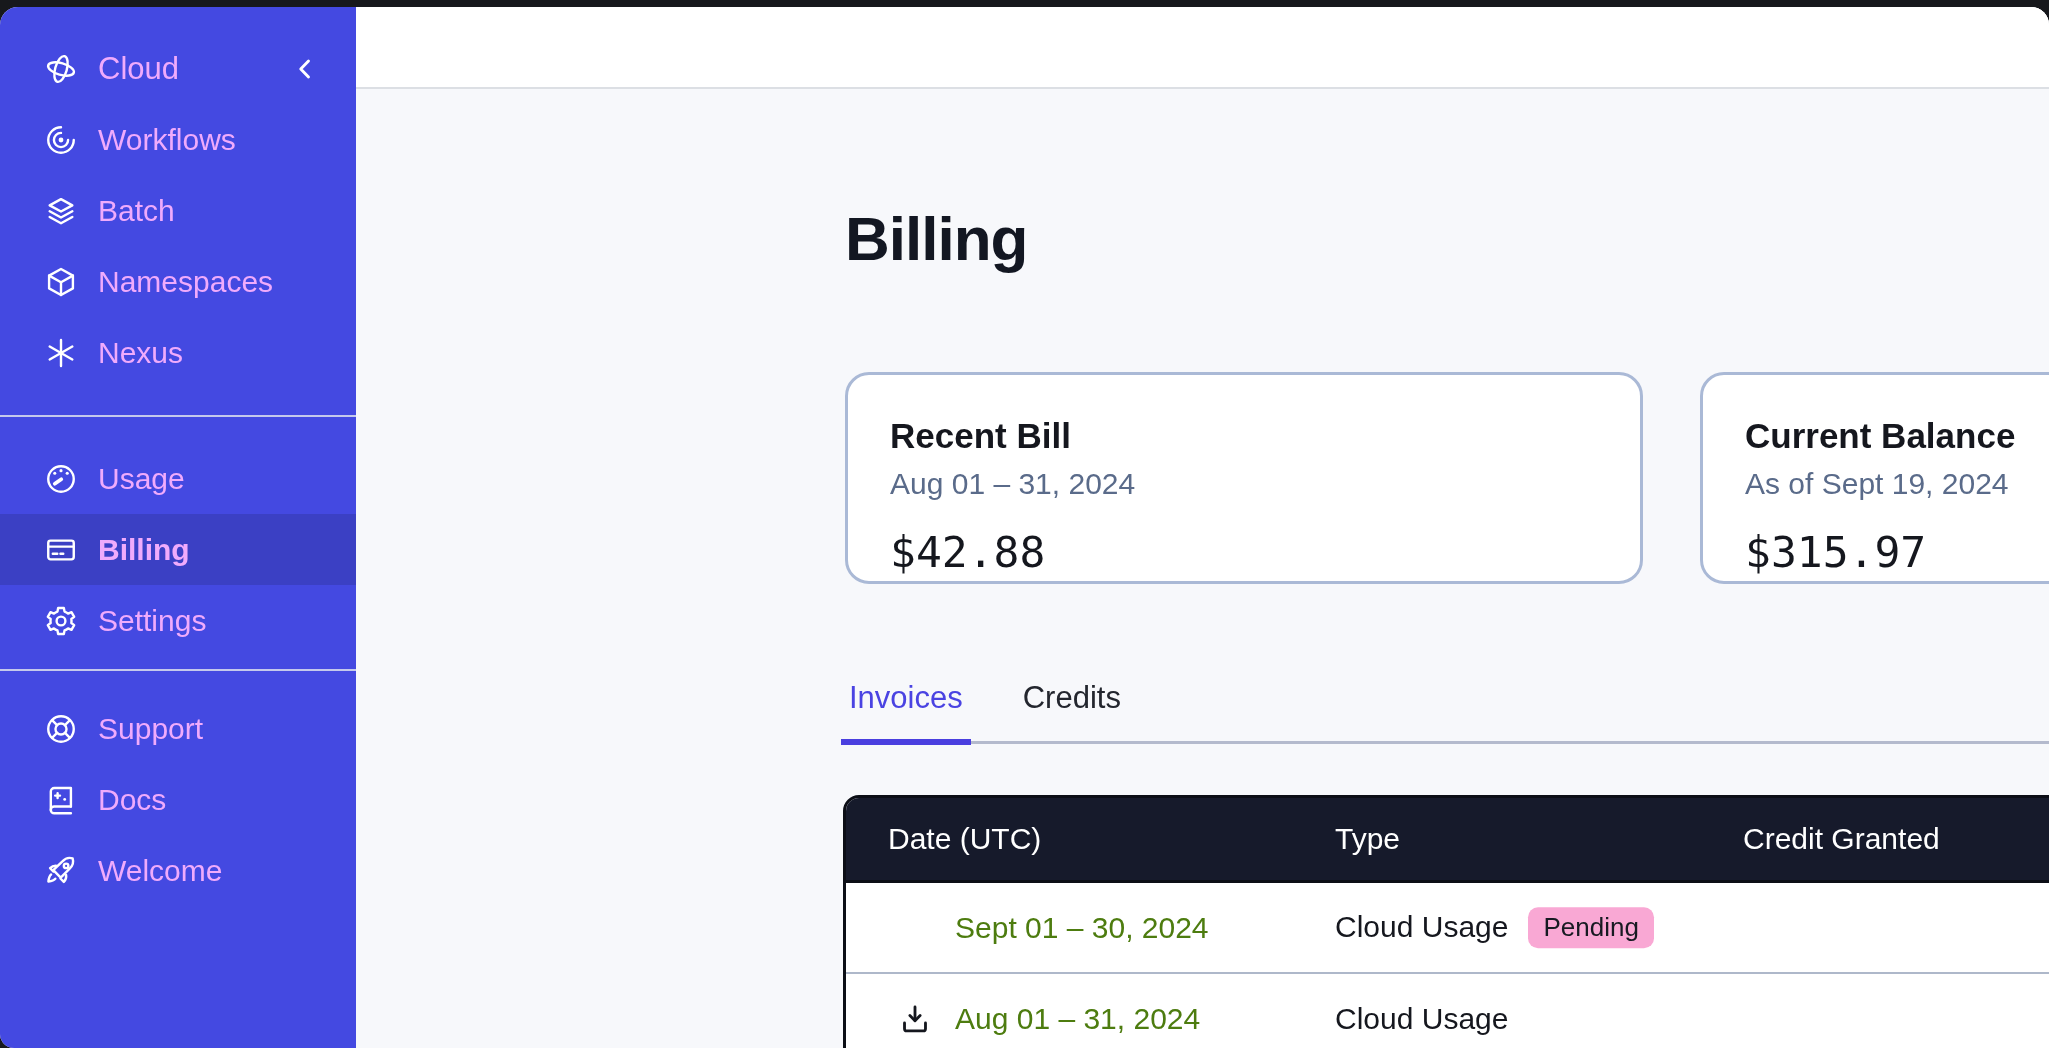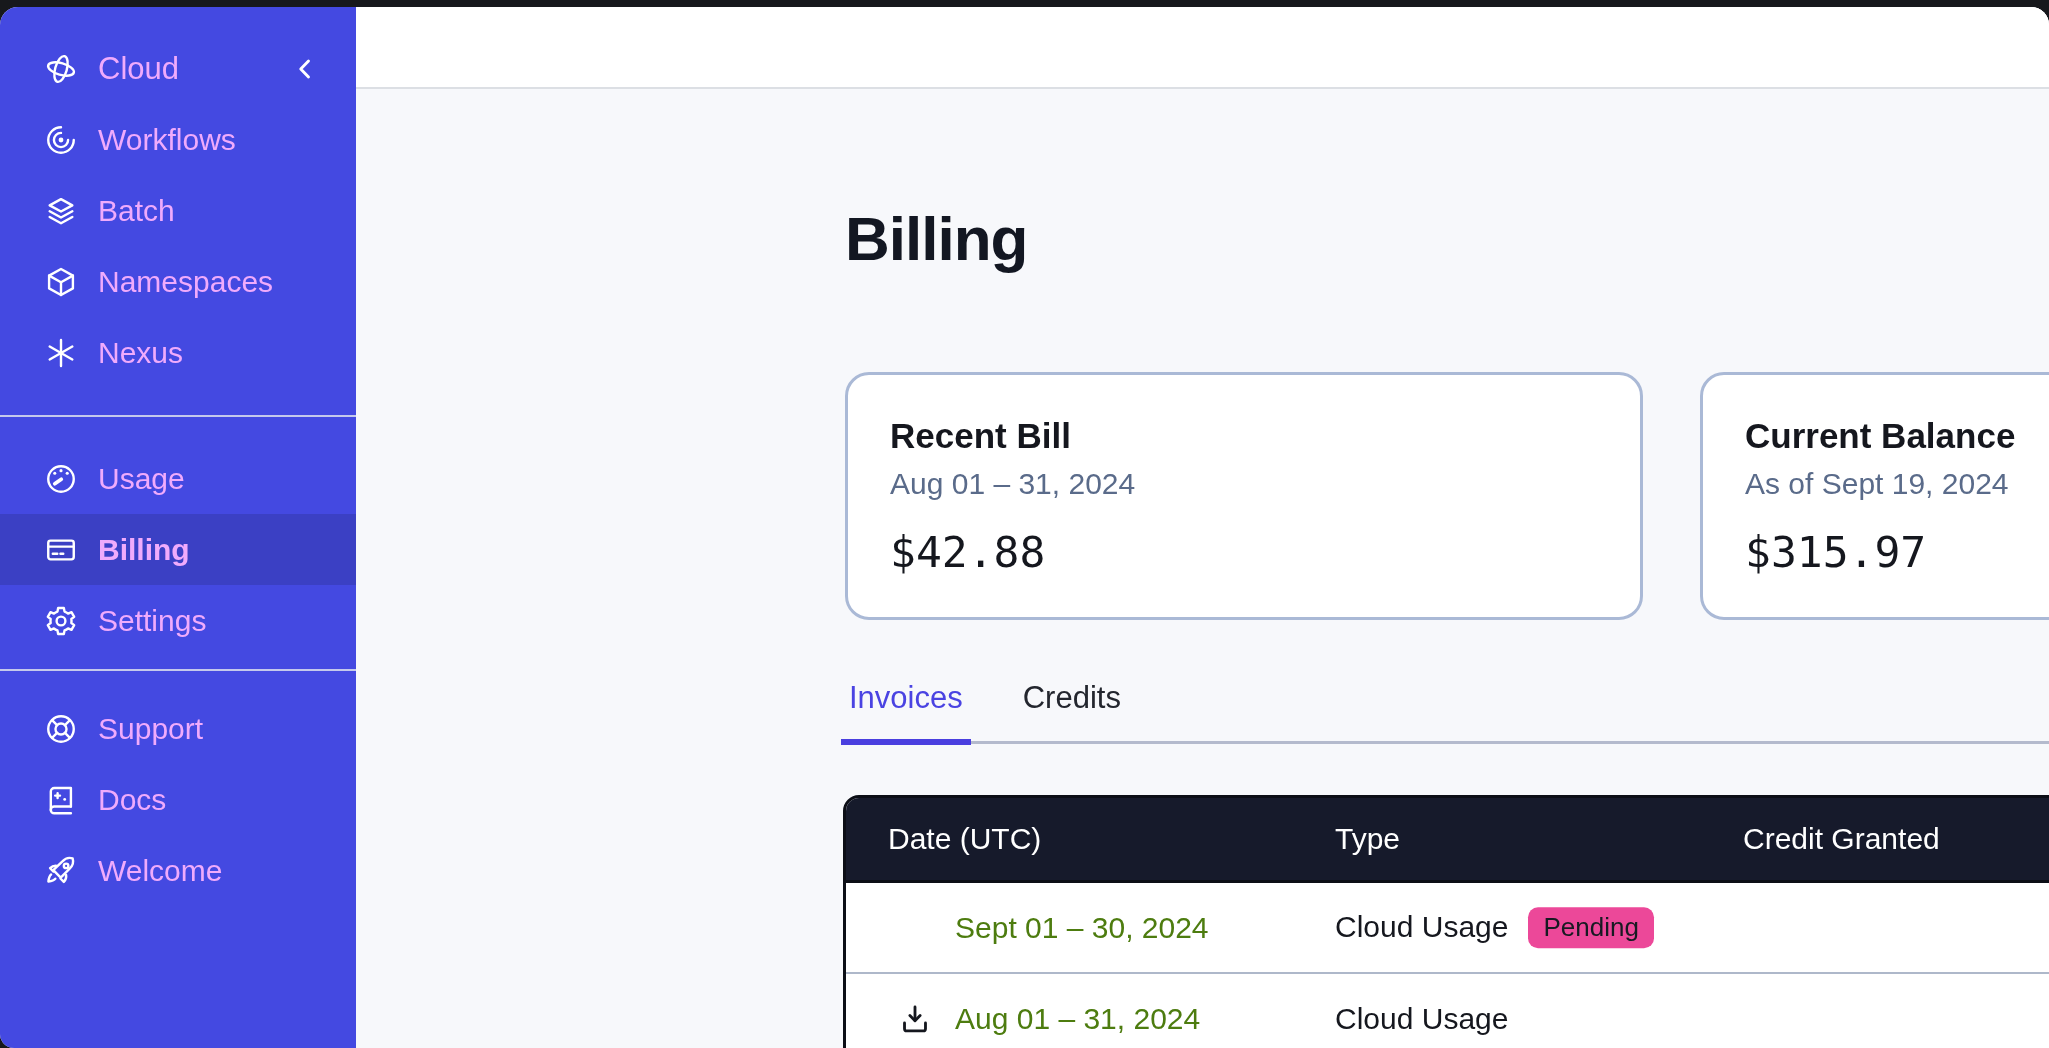--- a/index.html
+++ b/index.html
@@ -37,21 +37,21 @@
   .topbar { height:82px; background:#fff; border-bottom:2px solid #dcdfe4; }
   .content { position:absolute; top:84px; left:0; right:0; bottom:0; }
 
   .page-title {
     position:absolute; left:489px; top:112px;
     font-size:62px; font-weight:600; color:#131722; letter-spacing:-1px;
   }
 
   .cards { position:absolute; left:489px; top:281px; display:flex; gap:57px; }
   .card {
-    width:798px; height:248px; background:#fff;
+    width:798px; height:212px; background:#fff;
     border:3px solid #aab9d6; border-radius:24px; padding:40px 42px;
   }
   .card.cut { width:480px; }
   .card h2 { font-size:35px; font-weight:600; color:#15171e; line-height:1.2; }
   .card .sub { font-size:30px; color:#5a6b8a; margin-top:9px; line-height:1.2; }
   .card .amount { font-family:"DejaVu Sans Mono", monospace; font-size:43px; color:#15171e; margin-top:25px; }
 
   .tabs-baseline { position:absolute; left:487px; top:650px; width:1206px; height:3px; background:#b4bacd; }
   .tabs { position:absolute; left:485px; top:588px; display:flex; gap:44px; z-index:2; }
   .tab { font-size:31px; font-weight:500; color:#23262e; padding:0 8px 22px; cursor:pointer; line-height:38px; }
@@ -63,21 +63,21 @@
   }
   .thead { height:85px; background:#161a2b; position:relative; border-bottom:3px solid #0c0e16; border-radius:13px 0 0 0; }
   .th { position:absolute; top:50%; transform:translateY(-50%); color:#fff; font-size:30px; font-weight:500; }
   .th-date { left:42px; } .th-type { left:489px; } .th-credit { left:897px; }
   .trow { height:89px; position:relative; background:#fff; }
   .rowsep { height:2px; background:#aeb8ca; }
   .cell-dl { position:absolute; left:52px; top:50%; transform:translateY(-50%); width:34px; height:34px; cursor:pointer; }
   .cell-dl svg { width:34px; height:34px; stroke:#15171e; fill:none; stroke-width:2; stroke-linecap:round; stroke-linejoin:round; }
   .cell-date { position:absolute; left:109px; top:50%; transform:translateY(-50%); font-size:30px; color:#4d7c0f; }
   .cell-type { position:absolute; left:489px; top:50%; transform:translateY(-50%); display:flex; align-items:center; gap:20px; font-size:30px; color:#15171e; }
-  .badge { background:#ec4899; color:#171a22; font-size:26px; font-weight:500; padding:6px 15px 7px; border-radius:10px; line-height:1.1; }
+  .badge { background:#f9a8d4; color:#171a22; font-size:26px; font-weight:500; padding:6px 15px 7px; border-radius:10px; line-height:1.1; }
 </style>
 </head>
 <body>
 
 <div class="window">
 
   <aside class="sidebar">
 
     <div class="nav-item brand">
       <span class="ico">

